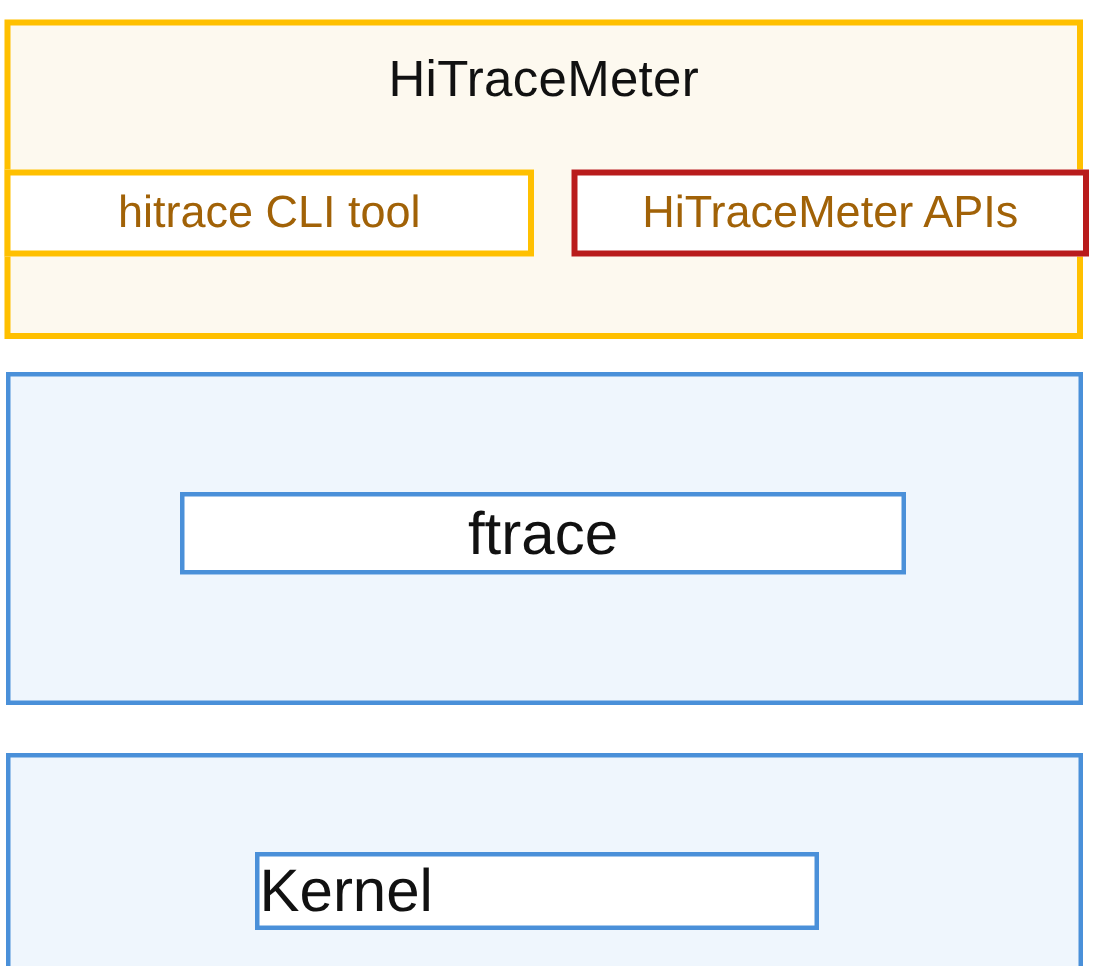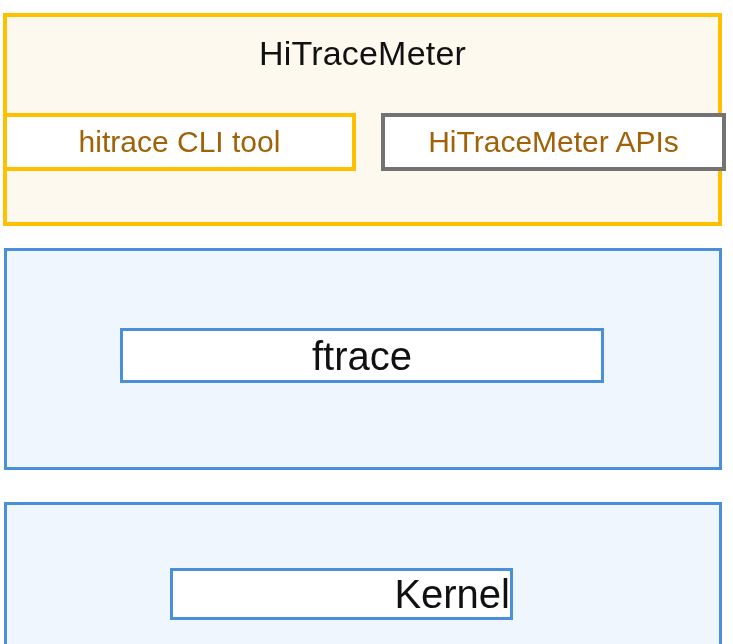--- a/index.html
+++ b/index.html
@@ -72,21 +72,21 @@
   }
 
   .box-apis {
     position: absolute;
     left: 378px;
     top: 0px;
     width: 345px;
     height: 58px;
     box-sizing: border-box;
     background: #ffffff;
-    border: 4px solid #737373;
+    border: 4px solid #b91c1c;
     display: flex;
     align-items: center;
     justify-content: center;
   }
 
   .sub-label {
     font-size: 30px;
     line-height: 34px;
     color: #a16207;
     white-space: nowrap;
@@ -127,28 +127,28 @@
     height: 148px;
     box-sizing: border-box;
     background: #eff6fd;
     border: 3px solid #4a90d9;
   }
 
   .box-kernel {
     position: absolute;
     left: 163px;
     top: 63px;
-    width: 343px;
+    width: 376px;
     height: 52px;
     box-sizing: border-box;
     background: #ffffff;
     border: 3px solid #4a90d9;
     display: flex;
     align-items: center;
-    justify-content: flex-end;
+    justify-content: flex-start;
   }
 
   .inner-label {
     font-size: 40px;
     line-height: 34px;
     color: #111111;
     white-space: nowrap;
   }
 </style>
 </head>

